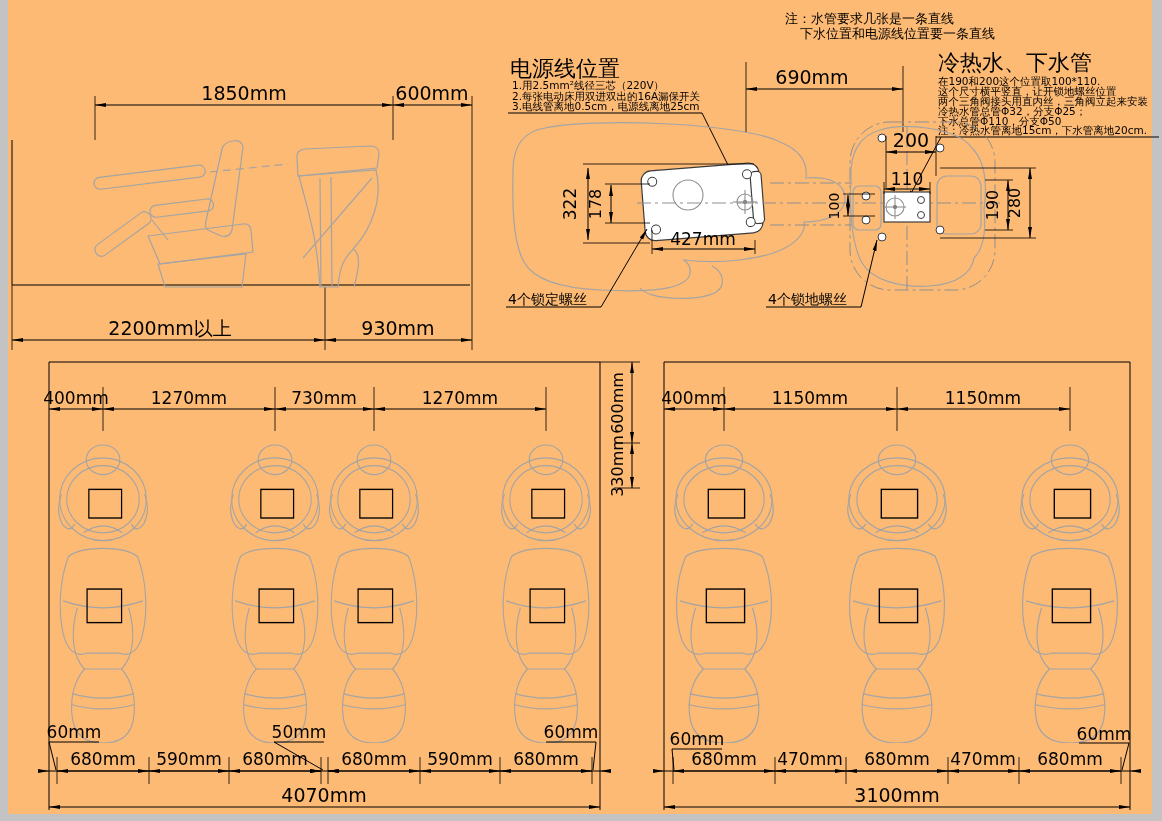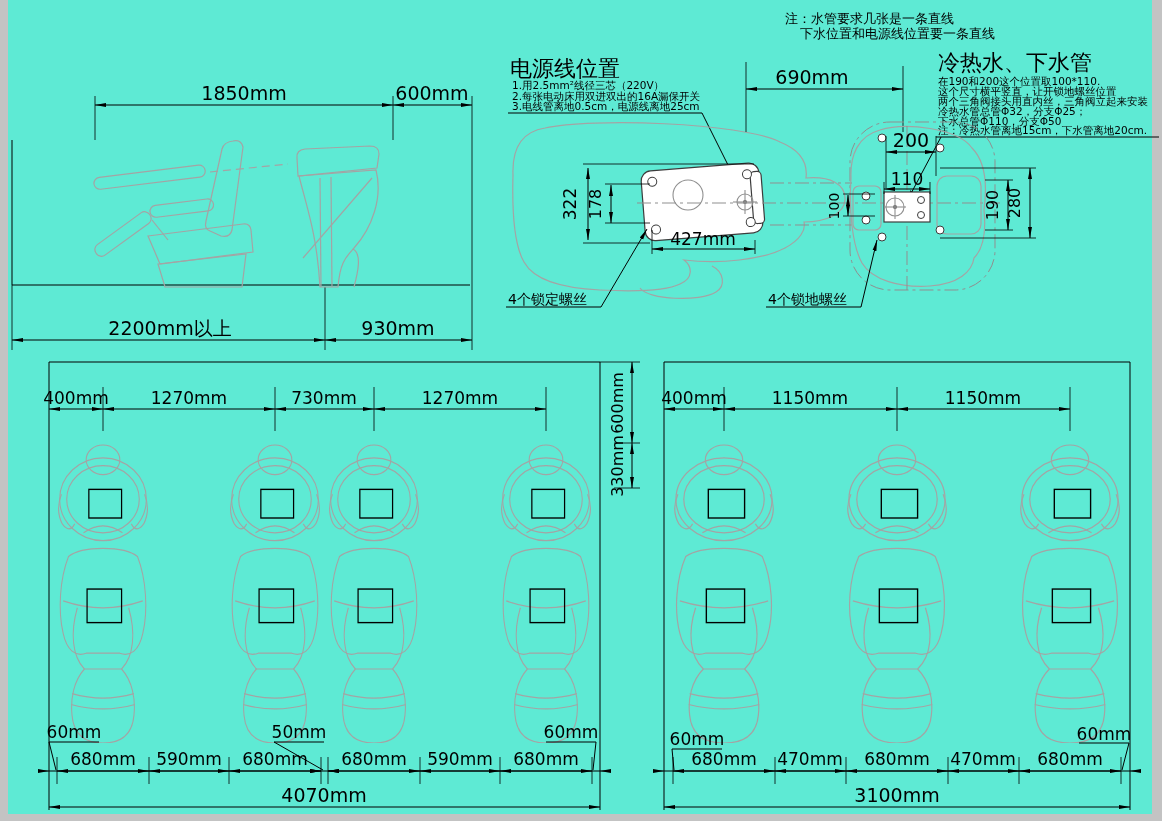--- a/index.html
+++ b/index.html
@@ -1,16 +1,16 @@
 <!DOCTYPE html>
 <html><head>
 <meta charset="utf-8">
 <style>
   html,body{margin:0;padding:0;background:#e8e8e8;}
-  #stage{position:relative;width:1162px;height:821px;background:#5eead4;overflow:hidden;
+  #stage{position:relative;width:1162px;height:821px;background:#fdba74;overflow:hidden;
          font-family:"DejaVu Sans",sans-serif;}
   svg text{font-family:"DejaVu Sans",sans-serif;fill:#000;}
   .t10{font-size:10.5px}.t13{font-size:13px}.t14{font-size:14px}.t16{font-size:16px}
   .t17{font-size:17px}.t19{font-size:19px}.t22{font-size:22px}
   .mid{text-anchor:middle}
   .g{stroke:#a4a4a4;fill:none;stroke-width:1.2px}
   .g2{stroke:#909090;fill:none;stroke-width:1.1px}
   .b{stroke:#000;fill:none;stroke-width:1.4px}
   .d{stroke:#000;fill:none;stroke-width:1px}
   .e{stroke:#000;fill:none;stroke-width:0.8px}

